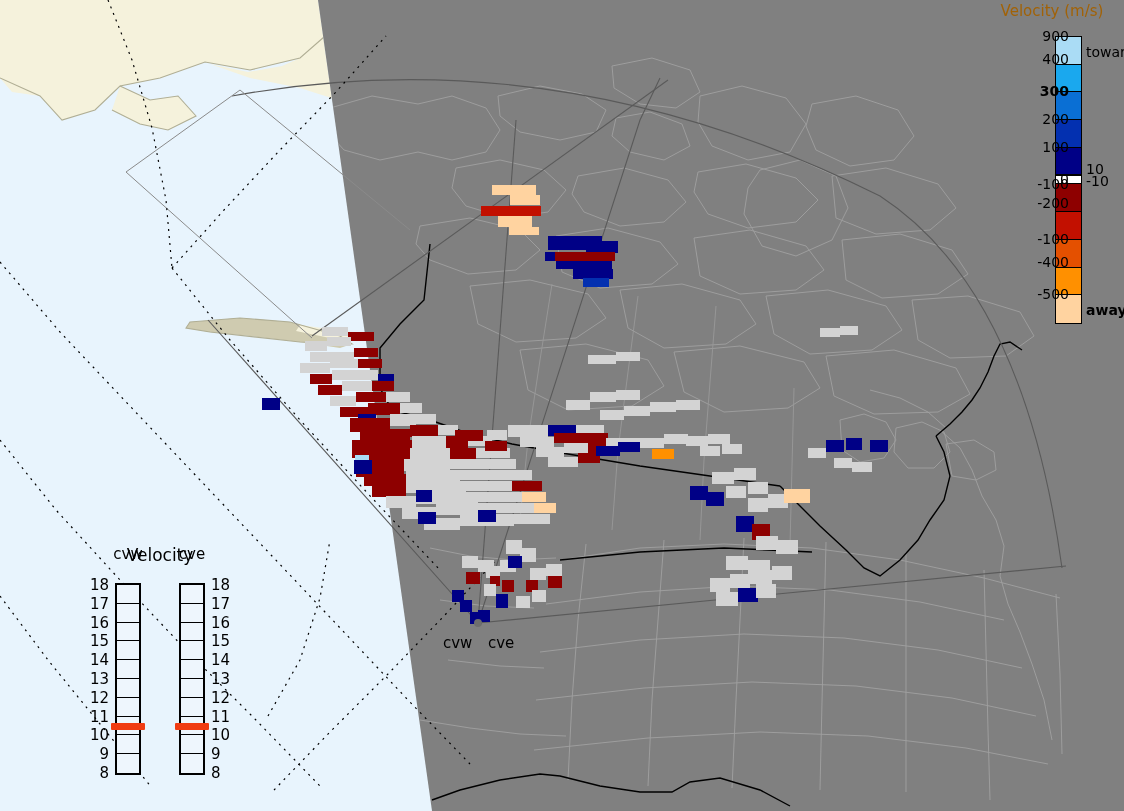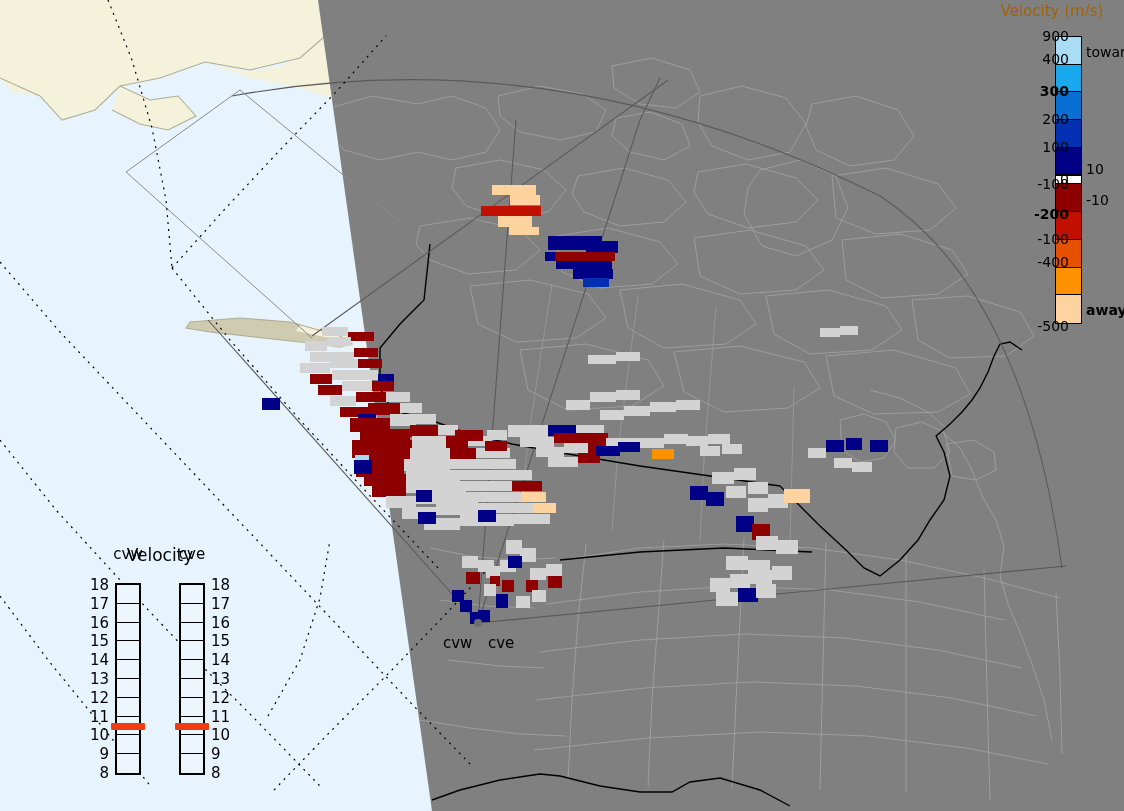--- a/index.html
+++ b/index.html
@@ -419,29 +419,29 @@
         <div class="sw band last" style="background: rgb(255, 211, 160); height: 27.7px;"></div>
       </div>
     <div id="cbar-ticks">
         <div class="cb-tick" style="top: 36px;">900</div>
         <div class="cb-tick" style="top: 59px;">400</div>
         <div class="cb-tick" style="top: 91.4px; font-weight: bold;">300</div>
         <div class="cb-tick" style="top: 119.1px;">200</div>
         <div class="cb-tick" style="top: 146.8px;">100</div>
         <div class="cb-tick" style="top: 179px;">0</div>
         <div class="cb-tick" style="top: 183.5px;">-100</div>
-        <div class="cb-tick" style="top: 214px; font-weight: bold;">-200</div>
+        <div class="cb-tick" style="top: 203px;">-200</div>
         <div class="cb-tick" style="top: 238.9px;">-100</div>
         <div class="cb-tick" style="top: 262px;">-400</div>
-        <div class="cb-tick" style="top: 294.3px; margin-top: 32px;">-500</div>
+        <div class="cb-tick" style="top: 294.3px;">-500</div>
       </div>
     <div id="cbar-sides">
         <div class="cb-side" style="top: 52px;">toward</div>
         <div class="cb-side" style="top: 168.5px;">10</div>
-        <div class="cb-side" style="top: 200px;">-10</div>
+        <div class="cb-side" style="top: 181px;">-10</div>
         <div class="cb-side" style="top: 310px; font-weight: bold;">away</div>
       </div>
   </div>
 
   <div id="freq">
     <div id="freq-title">Velocity</div>
     <div id="freq-body">
         <div class="fq-name" style="left: 21px;">cvw</div>
         <div class="fq-bar" style="left: 30px; top: 38px; height: 192px;">
           <i style="height: 18.8px;"></i>

